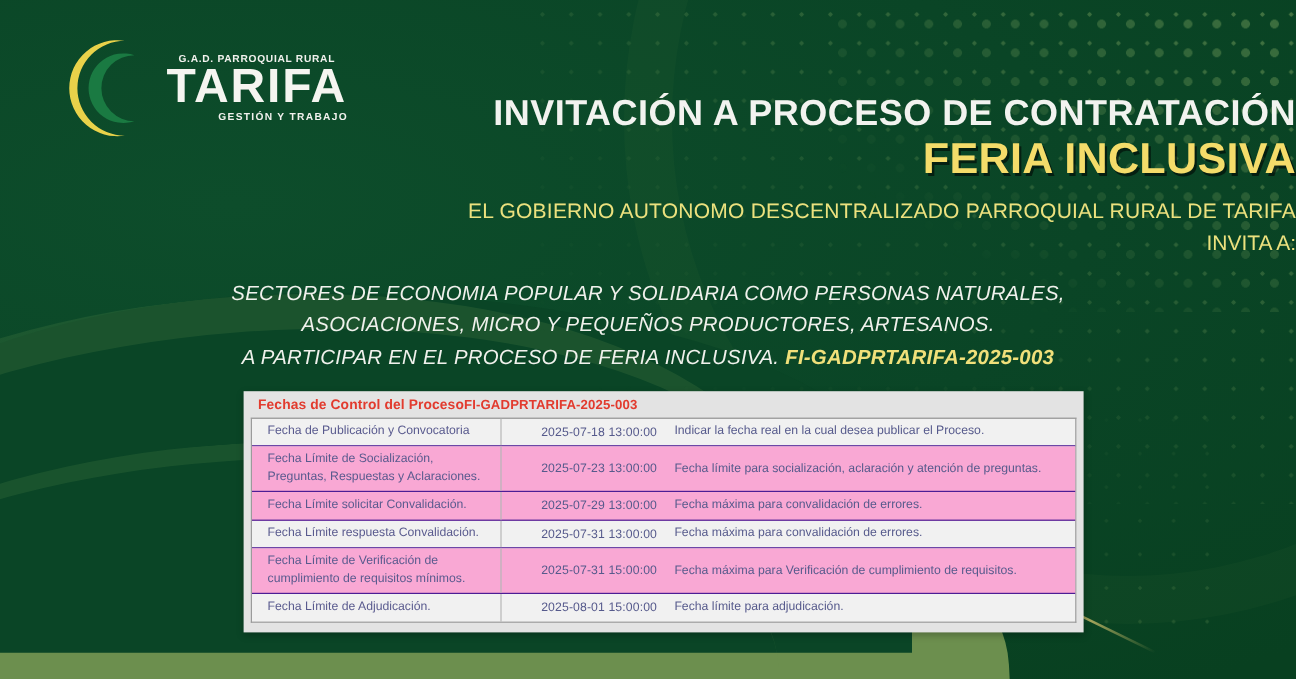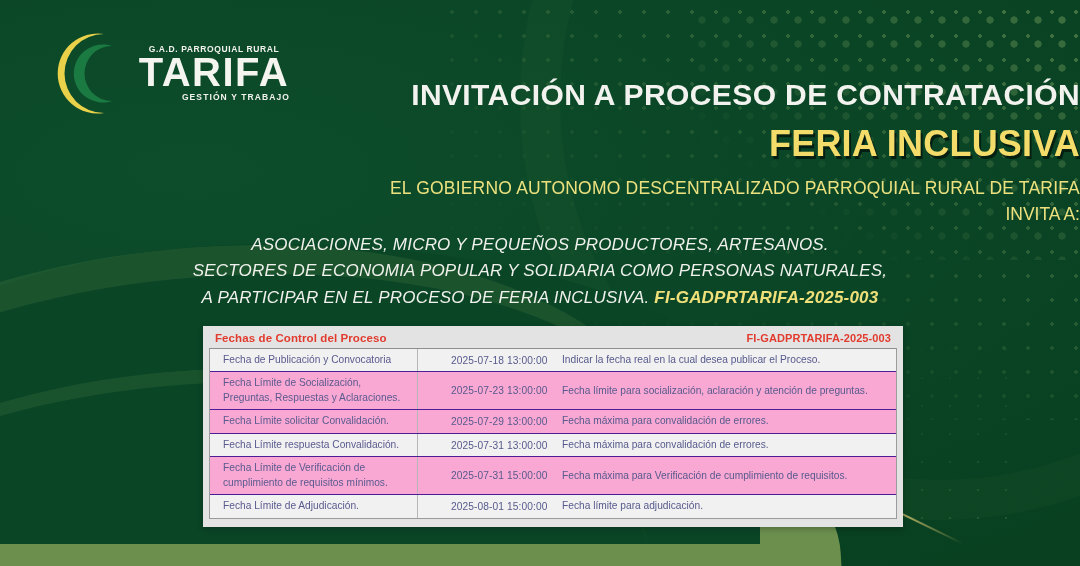--- a/index.html
+++ b/index.html
@@ -160,21 +160,21 @@
     letter-spacing: 0.4px;
     color: #f2f3ef;
     line-height: 1.1;
   }
   .title-sub {
     font-size: 36px;
     font-weight: 800;
     letter-spacing: 0.2px;
     color: #f4dc6a;
     line-height: 1.15;
-    margin-top: 12px;
+    margin-top: 0;
     text-shadow: 2px 3px 0 rgba(0,0,0,0.55);
   }
   .org-line {
     font-size: 17.5px;
     font-weight: 500;
     letter-spacing: 0.2px;
     color: #ece17e;
     margin-top: 12px;
     line-height: 1.45;
     margin-left: 12px;
@@ -210,21 +210,21 @@
     position: absolute;
     left: 203px; top: 326px;
     width: 700px;
     background: #e3e3e3;
     padding: 4px 6px 8px 6px;
     box-sizing: border-box;
     box-shadow: 0 2px 6px rgba(0,0,0,0.25);
   }
   .panel-head {
     display: flex;
-    justify-content: space-between;
+    justify-content: flex-start;
     align-items: baseline;
     padding: 2px 6px 4px 6px;
   }
   .panel-title {
     color: #e23b2e;
     font-size: 11.5px;
     font-weight: 600;
     letter-spacing: 0.1px;
   }
   .panel-code {
@@ -313,22 +313,22 @@
   </div>
 
   <div class="headline-wrap">
     <div class="title-main">INVITACIÓN A PROCESO DE CONTRATACIÓN</div>
     <div class="title-sub">FERIA INCLUSIVA</div>
     <div class="org-line">EL GOBIERNO AUTONOMO DESCENTRALIZADO PARROQUIAL RURAL DE TARIFA</div>
     <div class="org-line2">INVITA A:</div>
   </div>
 
   <div class="body-block">
+    <div class="body-line">SECTORES DE ECONOMIA POPULAR Y SOLIDARIA COMO PERSONAS NATURALES,</div>
     <div class="body-line">ASOCIACIONES, MICRO Y PEQUEÑOS PRODUCTORES, ARTESANOS.</div>
-    <div class="body-line">SECTORES DE ECONOMIA POPULAR Y SOLIDARIA COMO PERSONAS NATURALES,</div>
     <div class="body-line">
       <span>A PARTICIPAR EN EL PROCESO DE FERIA INCLUSIVA.</span>
       <span class="code-inline">FI-GADPRTARIFA-2025-003</span>
     </div>
   </div>
 
   <div class="panel">
     <div class="panel-head">
       <span class="panel-title">Fechas de Control del Proceso</span>
       <span class="panel-code">FI-GADPRTARIFA-2025-003</span>

